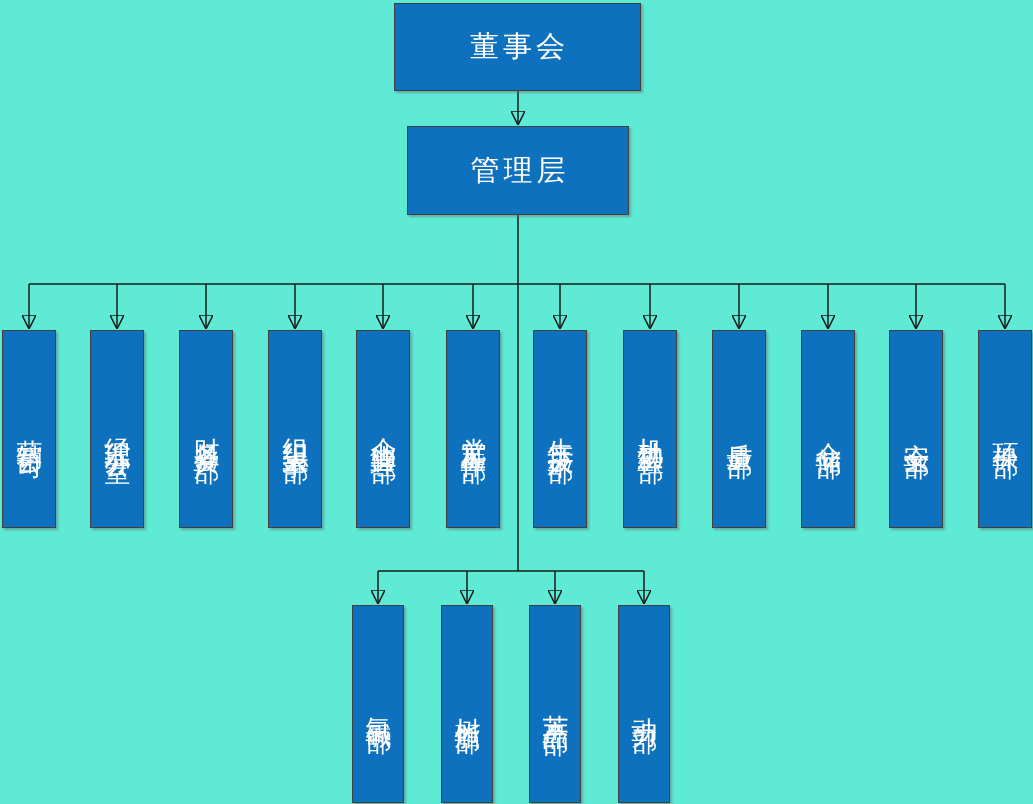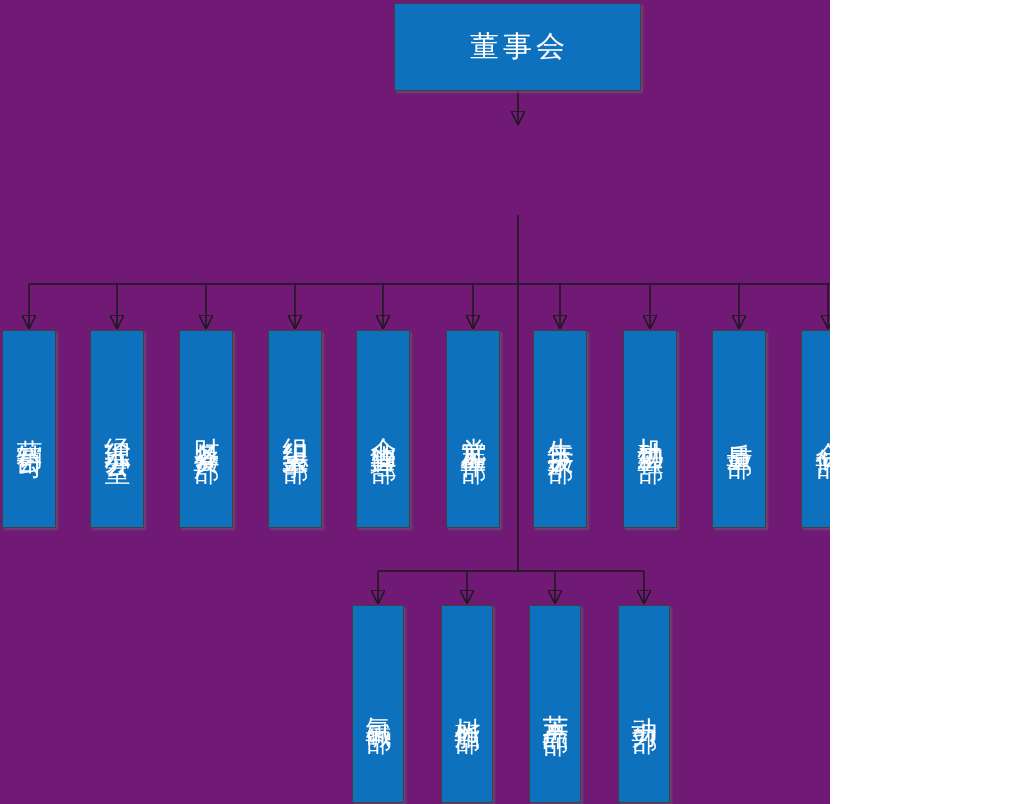--- a/index.html
+++ b/index.html
@@ -3,23 +3,23 @@
 <meta charset="utf-8">
 <style>
   html, body {
     margin: 0;
     padding: 0;
     background: #ffffff;
     font-family: "Liberation Serif", "DejaVu Serif", serif;
   }
   .canvas {
     position: relative;
-    width: 830px;
+    width: 1033px;
     height: 804px;
-    background: #701a75;
+    background: #5eead4;
     overflow: hidden;
   }
   .connectors {
     position: absolute;
     left: 0;
     top: 0;
   }
   .connectors path {
     fill: none;
     stroke: #1a1a1a;
@@ -108,20 +108,23 @@
       <path d="M467 571 V603" marker-end="url(#arrow)"></path>
       <path d="M555 571 V603" marker-end="url(#arrow)"></path>
       <path d="M644 571 V603" marker-end="url(#arrow)"></path>
     </g>
   </svg>
 
   <div class="node node-h" style="left:394px; top:3px; width:247px; height:88px;">
     <span class="label">董事会</span>
   </div>
 
+  <div class="node node-h" style="left:407px; top:126px; width:222px; height:89px;">
+    <span class="label">管理层</span>
+  </div>
 
   <div class="node node-v" style="left:2px;">
     <span class="label-v">营销公司</span>
   </div>
   <div class="node node-v" style="left:90px;">
     <span class="label-v">经理办公室</span>
   </div>
   <div class="node node-v" style="left:179px;">
     <span class="label-v">财务资产部</span>
   </div>

